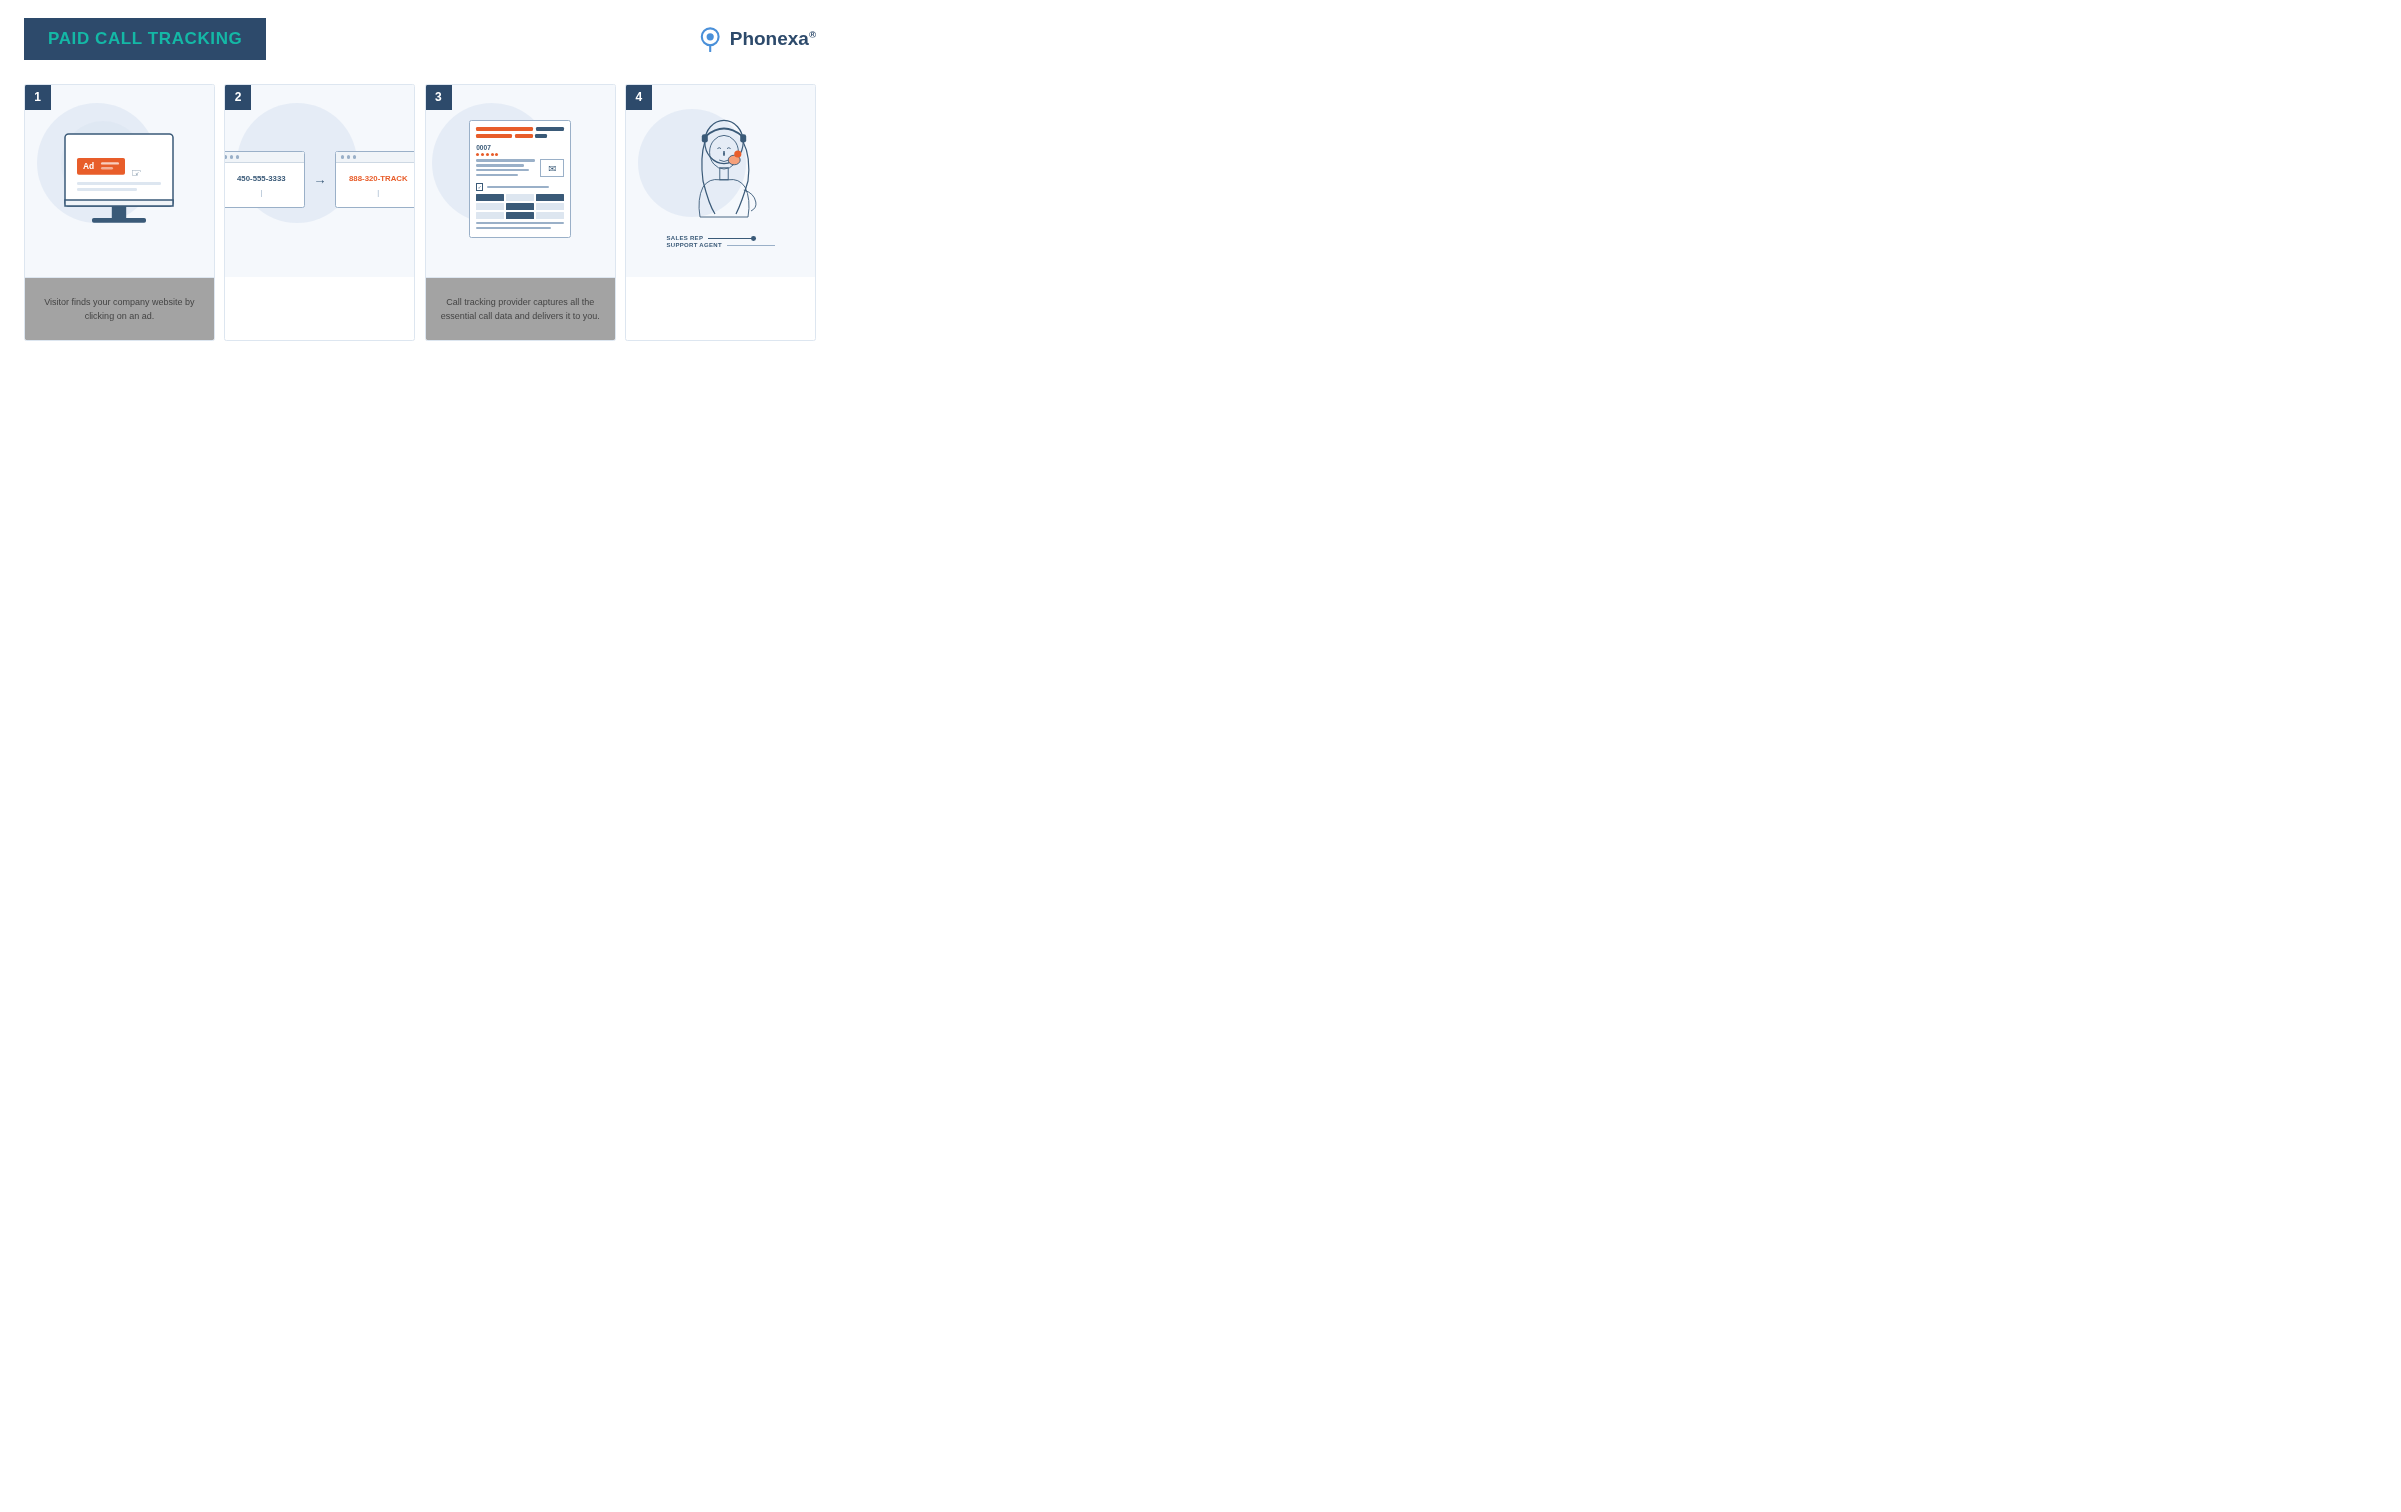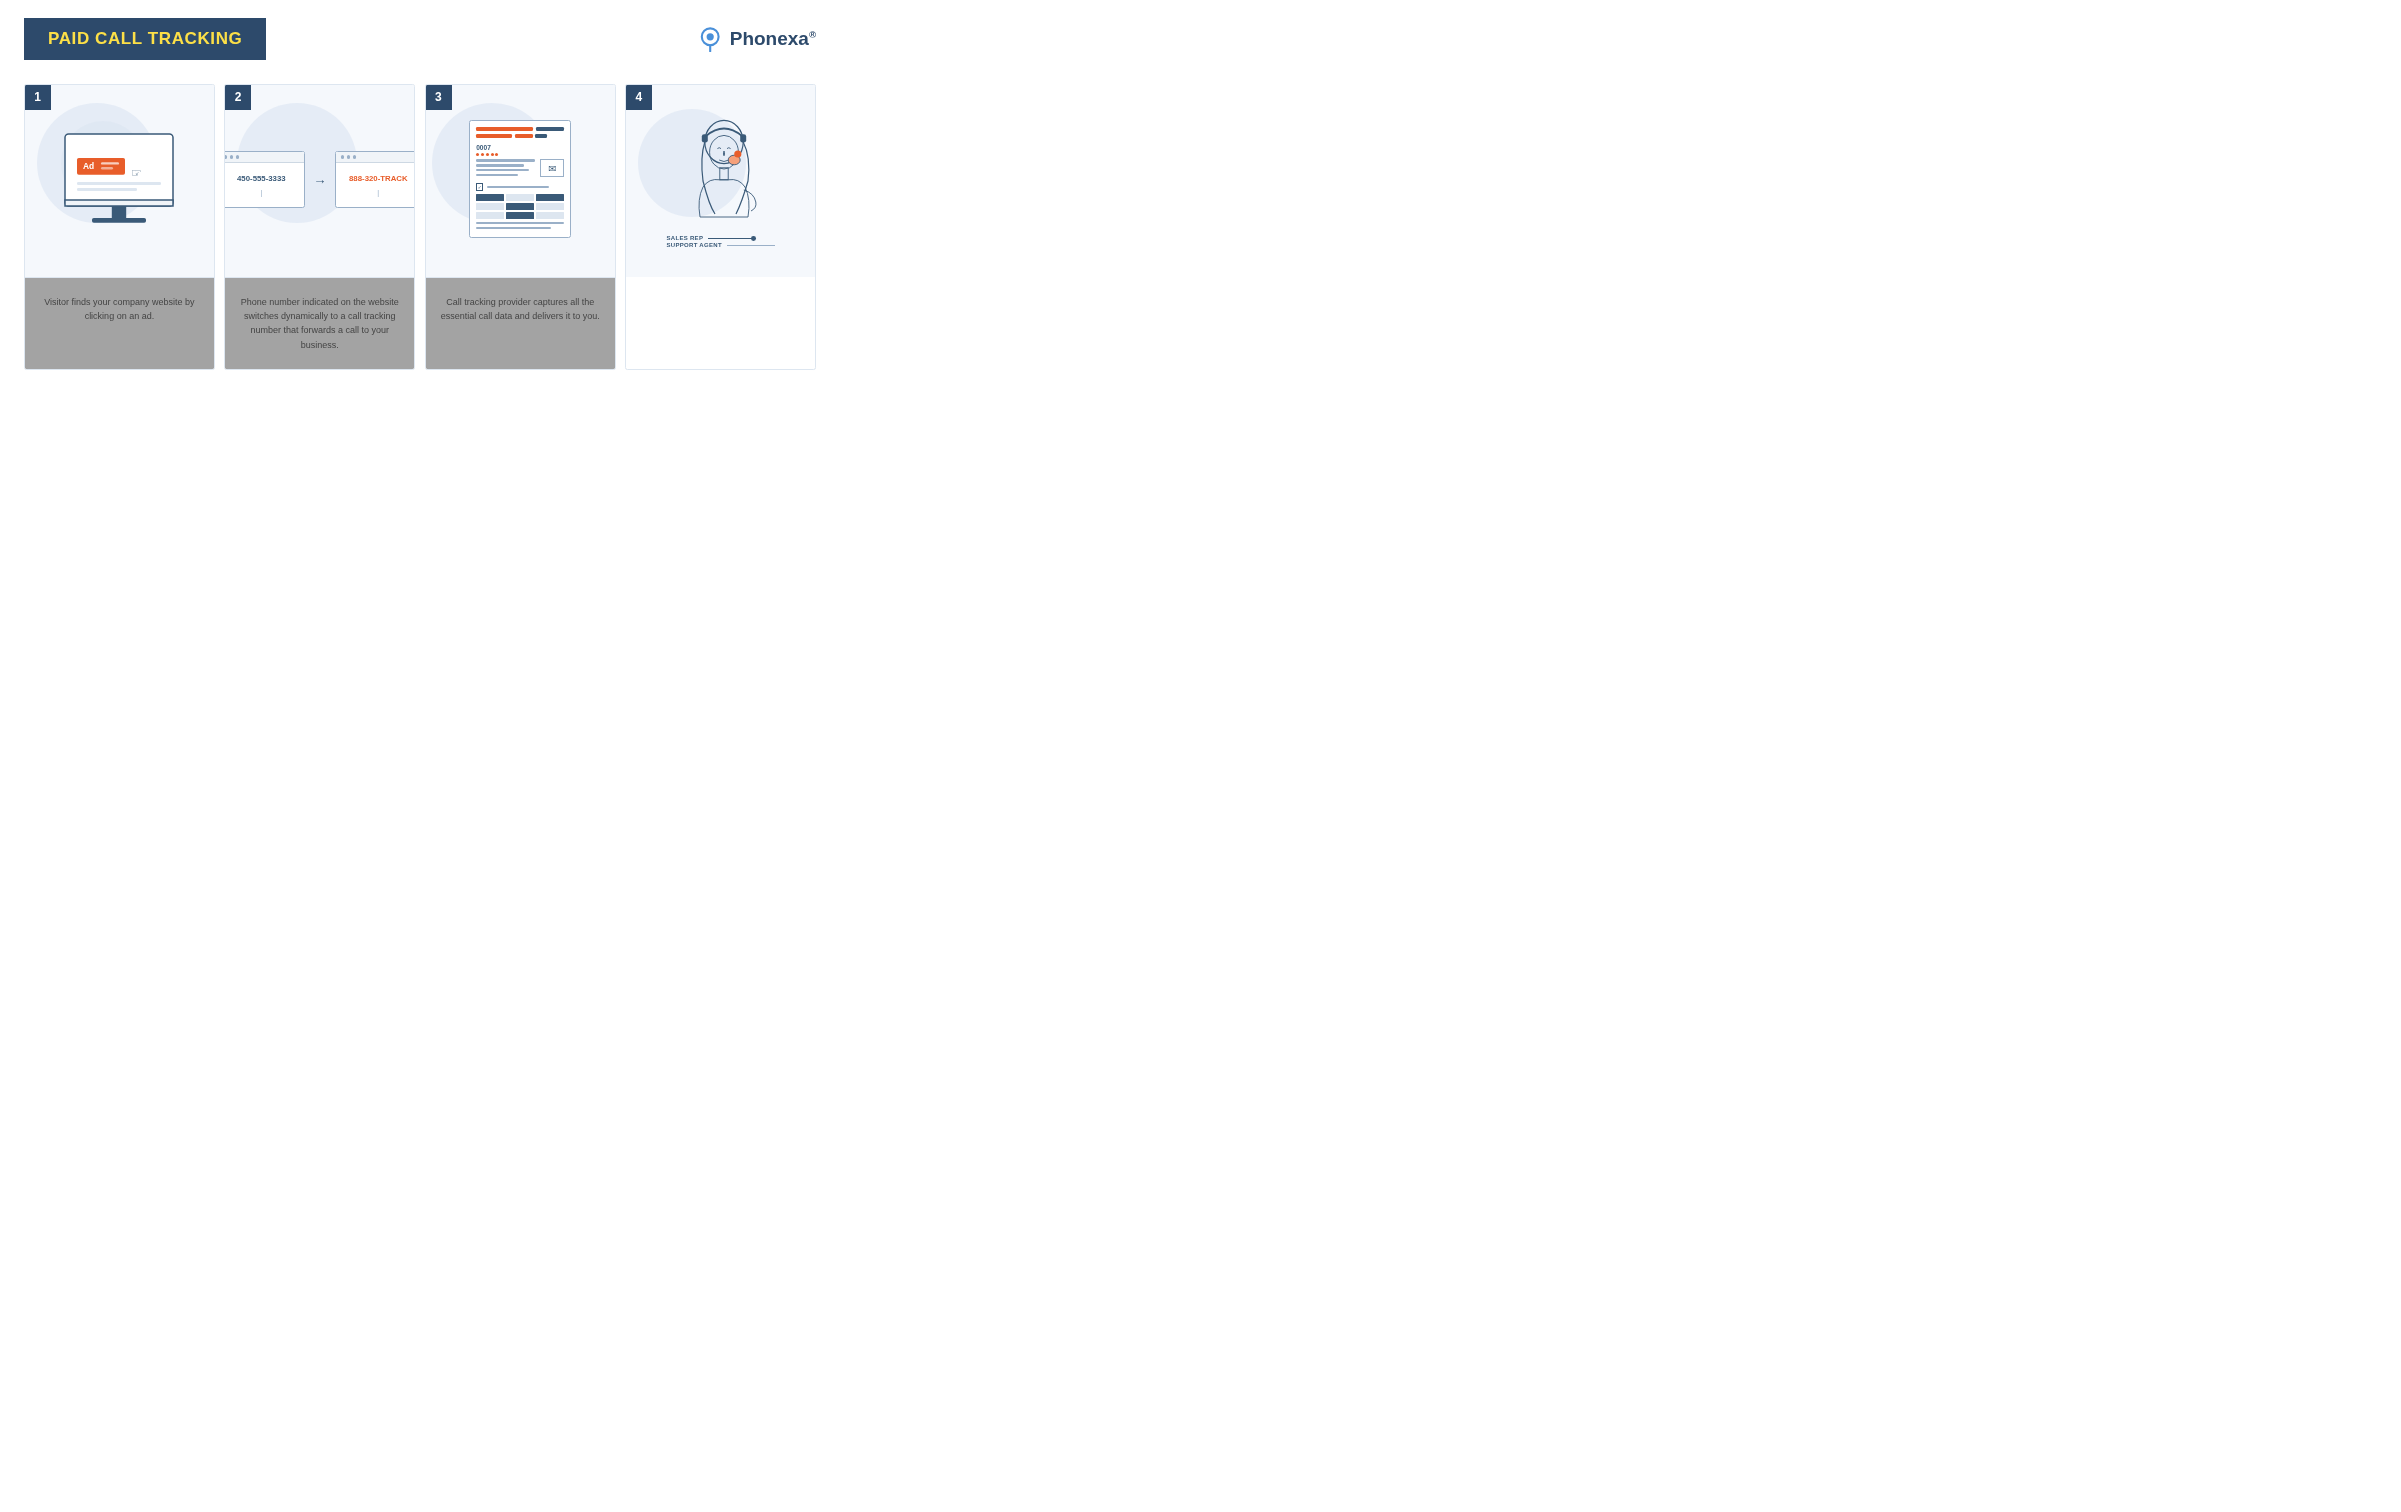--- a/index.html
+++ b/index.html
@@ -28,21 +28,21 @@
       margin-bottom: 24px;
     }
 
     .title-box {
       background: #2d4a6b;
       padding: 10.8px 24px;
       display: inline-block;
     }
 
     .title-text {
-      color: #fde047;
+      color: #14b8a6;
       font-size: 17px;
       font-weight: 700;
       letter-spacing: 0.6px;
     }
 
     .logo-area {
       display: flex;
       align-items: center;
       gap: 6px;
     }
@@ -403,23 +403,20 @@
               <div class="browser-dot"></div>
               <div class="browser-dot"></div>
             </div>
             <div class="browser-body">
               <span class="phone-track">888-320-TRACK</span>
               <div style="margin-top:4.8px;color:#9ab0c8;font-size:7.2px;">|</div>
             </div>
           </div>
         </div>
       </div>
-      <div class="step-bottom">
-        <p class="step-description">Phone number indicated on the website switches dynamically to a call tracking number that forwards a call to your business.</p>
-      </div>
     </div>
 
     <div class="step-card">
       <div class="step-top">
         <div class="step-number-badge">3</div>
         <div class="bg-circle" style="width:120px;height:120px;top:18px;left:6px;"></div>
 
         <div class="analytics-box">
 
           <div class="analytics-row">

